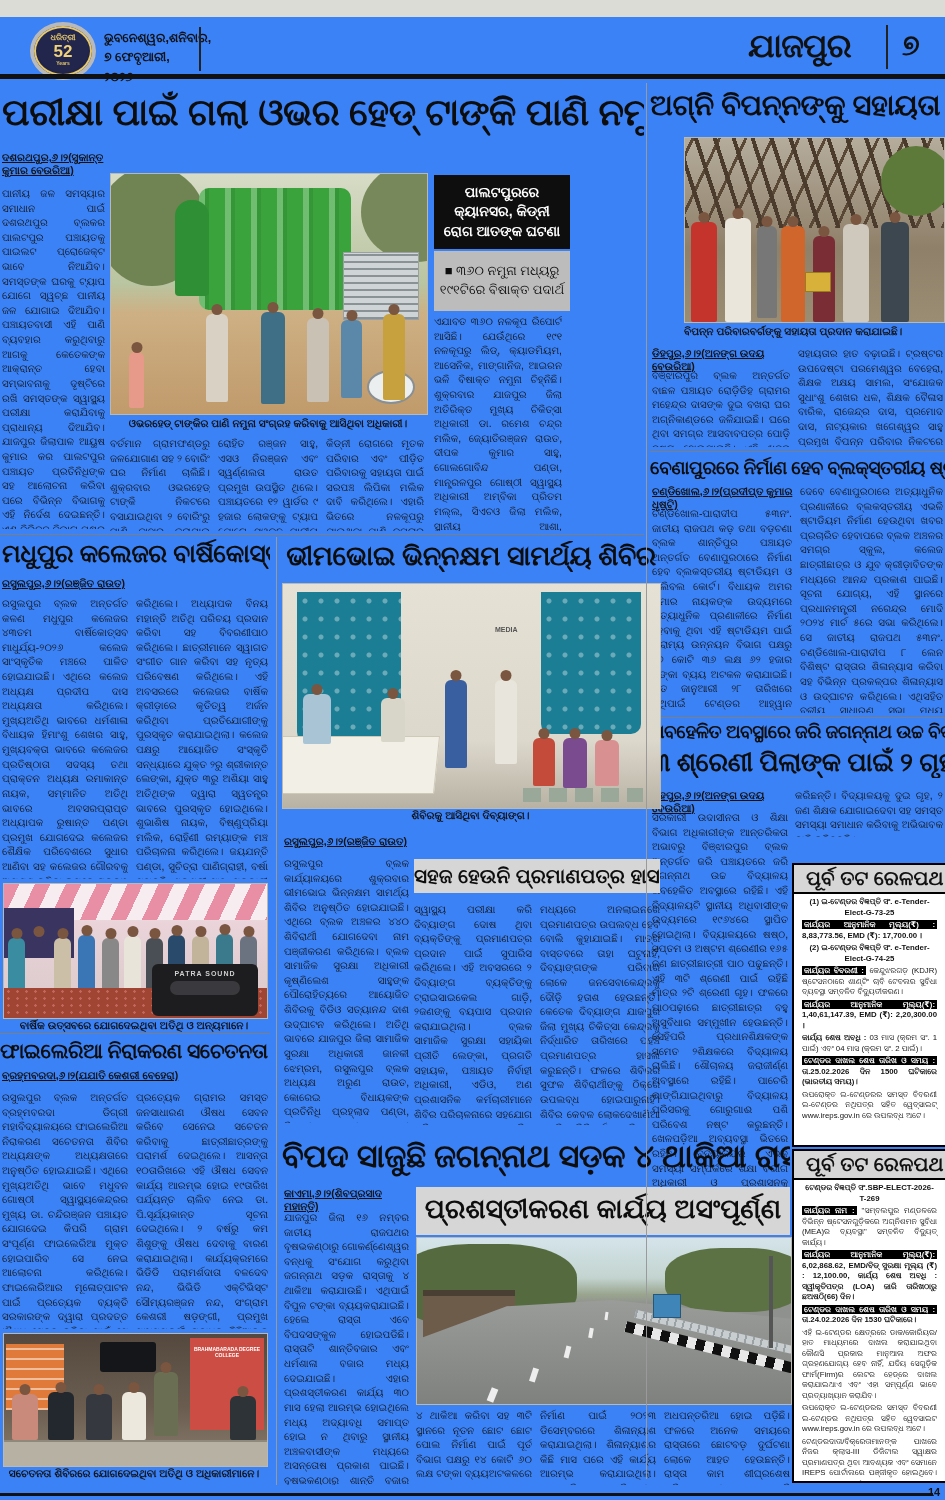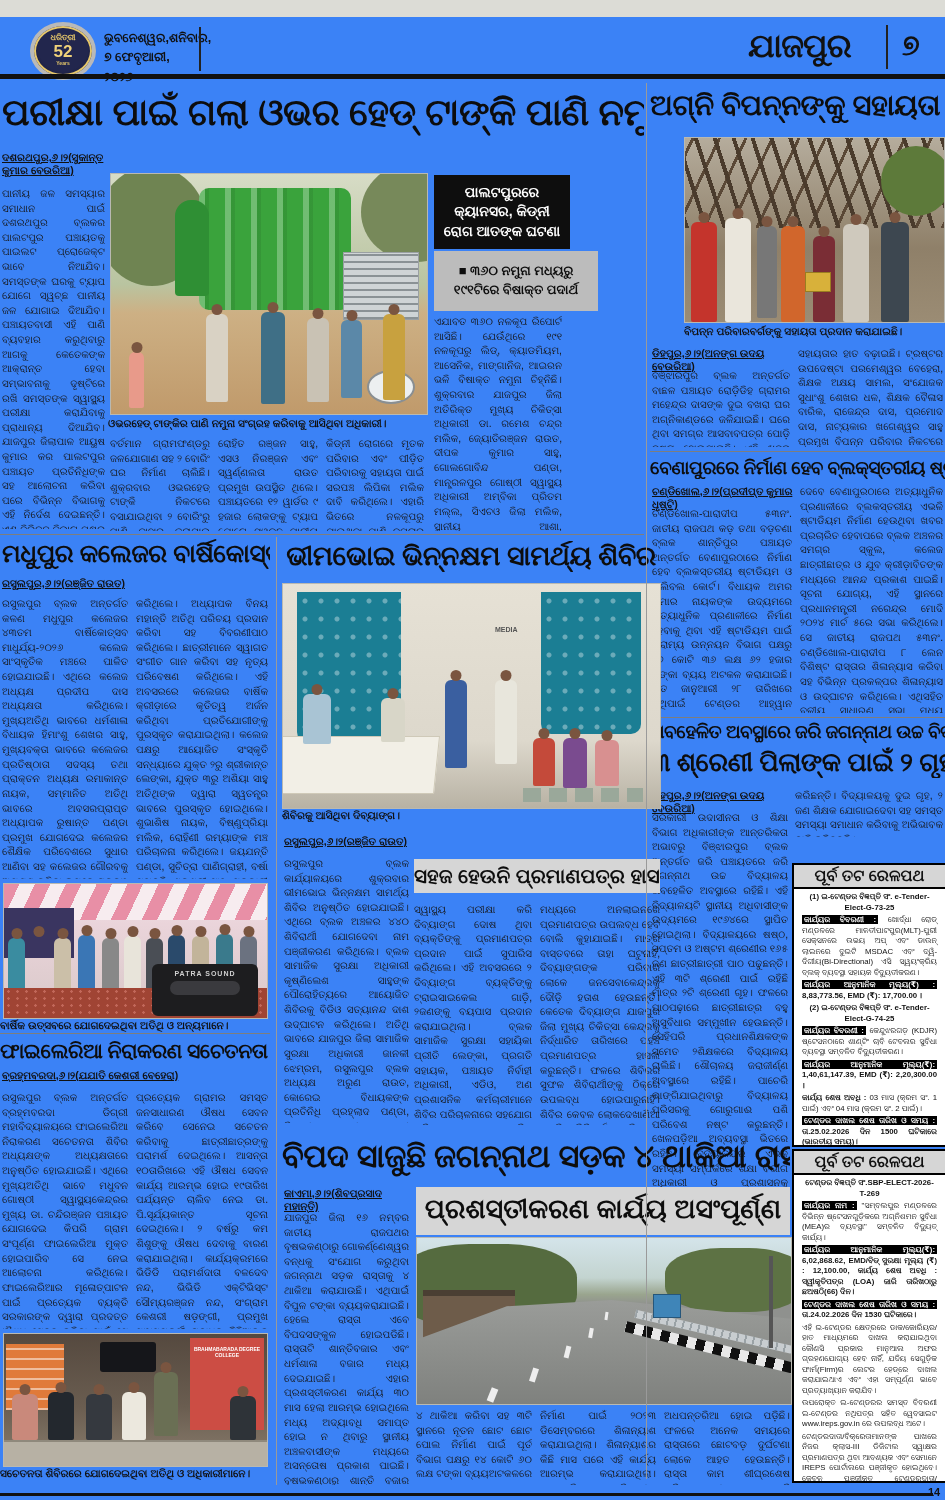--- a/index.html
+++ b/index.html
@@ -2,47 +2,47 @@
 <html><head>
 <meta charset="utf-8">
 <style>
   html,body{margin:0;padding:0;background:#dcdcd6;}
   #page{position:relative;width:945px;height:1500px;margin:17px auto;background:#3b82f6;
         font-family:"Liberation Sans","DejaVu Sans",sans-serif;color:#111;overflow:hidden;}
   .abs{position:absolute;}
   
   .hl{font-weight:800;color:#0d0d0d;white-space:nowrap;overflow:hidden;letter-spacing:-0.5px;}
   .byline{font-size:10.5px;font-weight:bold;text-decoration:underline;white-space:nowrap;overflow:hidden;}
-  .cap{font-size:10.5px;font-weight:bold;text-align:left;white-space:nowrap;overflow:hidden;}
+  .cap{font-size:10.5px;font-weight:bold;text-align:center;white-space:nowrap;overflow:hidden;}
   .bt{font-size:10.3px;line-height:1.42;text-align:justify;overflow:hidden;color:#151515;}
   .rule-h{background:#7e7e7e;height:1px;}
   .rule-v{background:#9a9a9a;width:1px;}
   
   .badge{border-radius:50%;background:radial-gradient(circle at 50% 40%,#22264d 60%,#10132e 100%);
          border:4px solid #b9b9b9;box-shadow:0 0 0 2px #e6c76a inset;text-align:center;}
   .badge .t1{color:#e6c76a;font-size:8px;font-weight:bold;margin-top:7px;}
   .badge .t2{color:#f0d27a;font-size:17px;font-weight:800;line-height:1;}
   .badge .t3{color:#e6c76a;font-size:5px;font-weight:bold;}
   .dl{font-size:12.5px;font-weight:bold;line-height:1.55;color:#101010;}
   .edition{font-size:33px;font-weight:800;letter-spacing:-1px;}
   .pgno{font-size:29px;font-weight:800;}
   
   .boxdark{background:#0e0e0e;color:#fff;font-size:14px;font-weight:800;text-align:center;
            display:flex;align-items:center;justify-content:center;line-height:1.4;padding:2px 4px;}
-  .boxgray{background:#bcbcbc;color:#0d0d0d;font-size:13px;font-weight:700;text-align:center;
-           display:flex;align-items:center;justify-content:center;line-height:1.45;padding:2px 18px;}
+  .boxgray{background:#bcbcbc;color:#0d0d0d;font-size:13px;font-weight:400;text-align:center;
+           display:flex;align-items:center;justify-content:center;line-height:1.45;padding:2px 4px;}
   .banner{background:#d6d6d6;color:#0d0d0d;font-weight:800;text-align:center;white-space:nowrap;overflow:hidden;}
   
   .photo{overflow:hidden;border:1px solid #b9b9b2;}
   .p{position:absolute;border-radius:6px 6px 2px 2px;}
   .p::before{content:"";position:absolute;top:-10px;left:50%;transform:translateX(-50%);
              width:11px;height:11px;border-radius:50%;background:#7a5540;}
   
   .ad{border:2px solid #000;background:#fff;overflow:hidden;}
-  .ad-head{background:#d6d6d6;border-bottom:2px solid #000;font-size:16px;font-weight:800;
+  .ad-head{background:#d6d6d6;border-bottom:2px solid #000;font-size:20px;font-weight:800;
            text-align:center;padding:2px 12px;white-space:nowrap;overflow:hidden;}
   .ad-body{padding:3px 8px;font-size:7.8px;line-height:1.35;text-align:justify;}
   .ad-line{margin-bottom:2px;}
   .ad-no{font-weight:bold;text-align:center;}
   .rev{background:#000;color:#fff;font-weight:bold;padding:0 2px;}
   .bnum{font-weight:bold;}
   
   .mark-sq{position:absolute;width:16px;height:12px;background:#a9a9a9;}
   .dot{position:absolute;width:13px;height:13px;border-radius:50%;}
 </style>
@@ -246,21 +246,20 @@
     </div>
     <div class="abs bt" style="left:416px;top:1392px;width:116px;height:76px;">୪ ଥାକିଆ କରିବା ସହ ୩ଟି ସ୍ଥାନରେ ନୂତନ ଛୋଟ ଛୋଟ ପୋଲ ନିର୍ମାଣ ପାଇଁ ପୂର୍ତ ବିଭାଗ ପକ୍ଷରୁ ୧୪ କୋଟି ୬୦ ଲକ୍ଷ ଟଙ୍କା ବ୍ୟୟଅଟକଳରେ ଟେଣ୍ଡର କରାଯାଇ ଜଣେ ଠିକାଦାରଙ୍କୁ କାର୍ଯ୍ୟାଦେଶ ଦିଆଯାଇଥିଲା। ରାସ୍ତା</div>
     <div class="abs bt" style="left:540px;top:1392px;width:116px;height:76px;">ନିର୍ମାଣ ପାଇଁ ୨୦୨୩ ଡିସେମ୍ବରରେ ଶିଳାନ୍ୟାଶ କରାଯାଇଥିଲା। ଶିଳାନ୍ୟାଶର କିଛି ମାସ ପରେ ଏହି କାର୍ଯ୍ୟ ଆରମ୍ଭ କରାଯାଇଥିଲା। ମାତ୍ର ଠିକାଦାର ଓ ବିଭାଗୀୟ ଅଧିକାରୀଙ୍କ ବେପରୁଆ ନୀତି ଯୋଗୁ ରାସ୍ତା କାର୍ଯ୍ୟ</div>
     <div class="abs bt" style="left:664px;top:1392px;width:126px;height:76px;">ଅଧପନ୍ତରିଆ ହୋଇ ପଡ଼ିଛି। ଫଳରେ ଅନେକ ସମୟରେ ରାସ୍ତାରେ ଛୋଟବଡ଼ ଦୁର୍ଘଟଣା ଲୋକେ ଆହତ ହେଉଛନ୍ତି। ରାସ୍ତା କାମ ଶୀଘ୍ରଶେଷ କରିବାକୁ ସ୍ଥାନୀୟ ଲୋକେ ଦାବି କରିଛନ୍ତି।</div>
   </div>
 
   <div class="abs ad" style="left:792px;top:846px;width:151px;height:280px;">
     <div class="ad-head">ପୂର୍ବ ତଟ ରେଳପଥ</div>
     <div class="ad-body">
       <div class="ad-line ad-no">(1) ଇ-ଟେଣ୍ଡର ବିଜ୍ଞପ୍ତି ସଂ. e-Tender-Elect-G-73-25</div>
-      <div class="ad-line"><span class="rev">କାର୍ଯ୍ୟର ବିବରଣୀ :</span> <span>ଖୋର୍ଦ୍ଧା ରୋଡ୍ ମଣ୍ଡଳରେ ମାଳତୀପାଟପୁର(MLT)-ପୁରୀ ସେକ୍ସନରେ ଉଭୟ ଅପ୍ ଏବଂ ଡାଉନ୍ ଲାଇନରେ ଦୁଇଟି MSDAC ଏବଂ ଦ୍ୱି-ଦିଗୀୟ(Bi-Directional) ଏସି ସ୍ୱୟଂକ୍ରିୟ ବ୍ଲକ୍ ବ୍ୟବସ୍ଥା ସହାୟକ ବିଦ୍ୟୁତୀକରଣ।</span></div>
       <div class="ad-line"><span class="rev">କାର୍ଯ୍ୟର ଆନୁମାନିକ ମୂଲ୍ୟ(₹) :</span> <span class="bnum">8,83,773.56, EMD (₹): 17,700.00 ।</span></div>
       <div class="ad-line ad-no">(2) ଇ-ଟେଣ୍ଡର ବିଜ୍ଞପ୍ତି ସଂ. e-Tender-Elect-G-74-25</div>
       <div class="ad-line"><span class="rev">କାର୍ଯ୍ୟର ବିବରଣୀ :</span> <span>କେନ୍ଦୁଝରଗଡ଼ (KDJR) ଷ୍ଟେସନଠାରେ ଶାଣ୍ଟିଂ ଚାବି ଟେବଲର ସୁବିଧା ବ୍ୟବସ୍ଥା ସମ୍ବଳିତ ବିଦ୍ୟୁତୀକରଣ।</span></div>
       <div class="ad-line"><span class="rev">କାର୍ଯ୍ୟର ଆନୁମାନିକ ମୂଲ୍ୟ(₹):</span> <span class="bnum">1,40,61,147.39, EMD (₹): 2,20,300.00 ।</span></div>
       <div class="ad-line"><span class="bnum">କାର୍ଯ୍ୟ ଶେଷ ଅବଧି :</span> <span>03 ମାସ (କ୍ରମ ସଂ. 1 ପାଇଁ) ଏବଂ 04 ମାସ (କ୍ରମ ସଂ. 2 ପାଇଁ)।</span></div>
       <div class="ad-line"><span class="rev">ଟେଣ୍ଡର ଦାଖଲ ଶେଷ ତାରିଖ ଓ ସମୟ :</span> <span class="bnum">ତା.25.02.2026 ଦିନ 1500 ଘଟିକାରେ (ଭାରତୀୟ ସମୟ)।</span></div>
       <div class="ad-line">ଉପରୋକ୍ତ ଇ-ଟେଣ୍ଡରର ସମସ୍ତ ବିବରଣୀ ଇ-ଟେଣ୍ଡର ନଥିପତ୍ର ସହିତ ୱେବ୍‌ସାଇଟ୍ www.ireps.gov.in ରେ ଉପଲବ୍ଧ ଅଟେ।</div>
 
     </div>
   </div>

